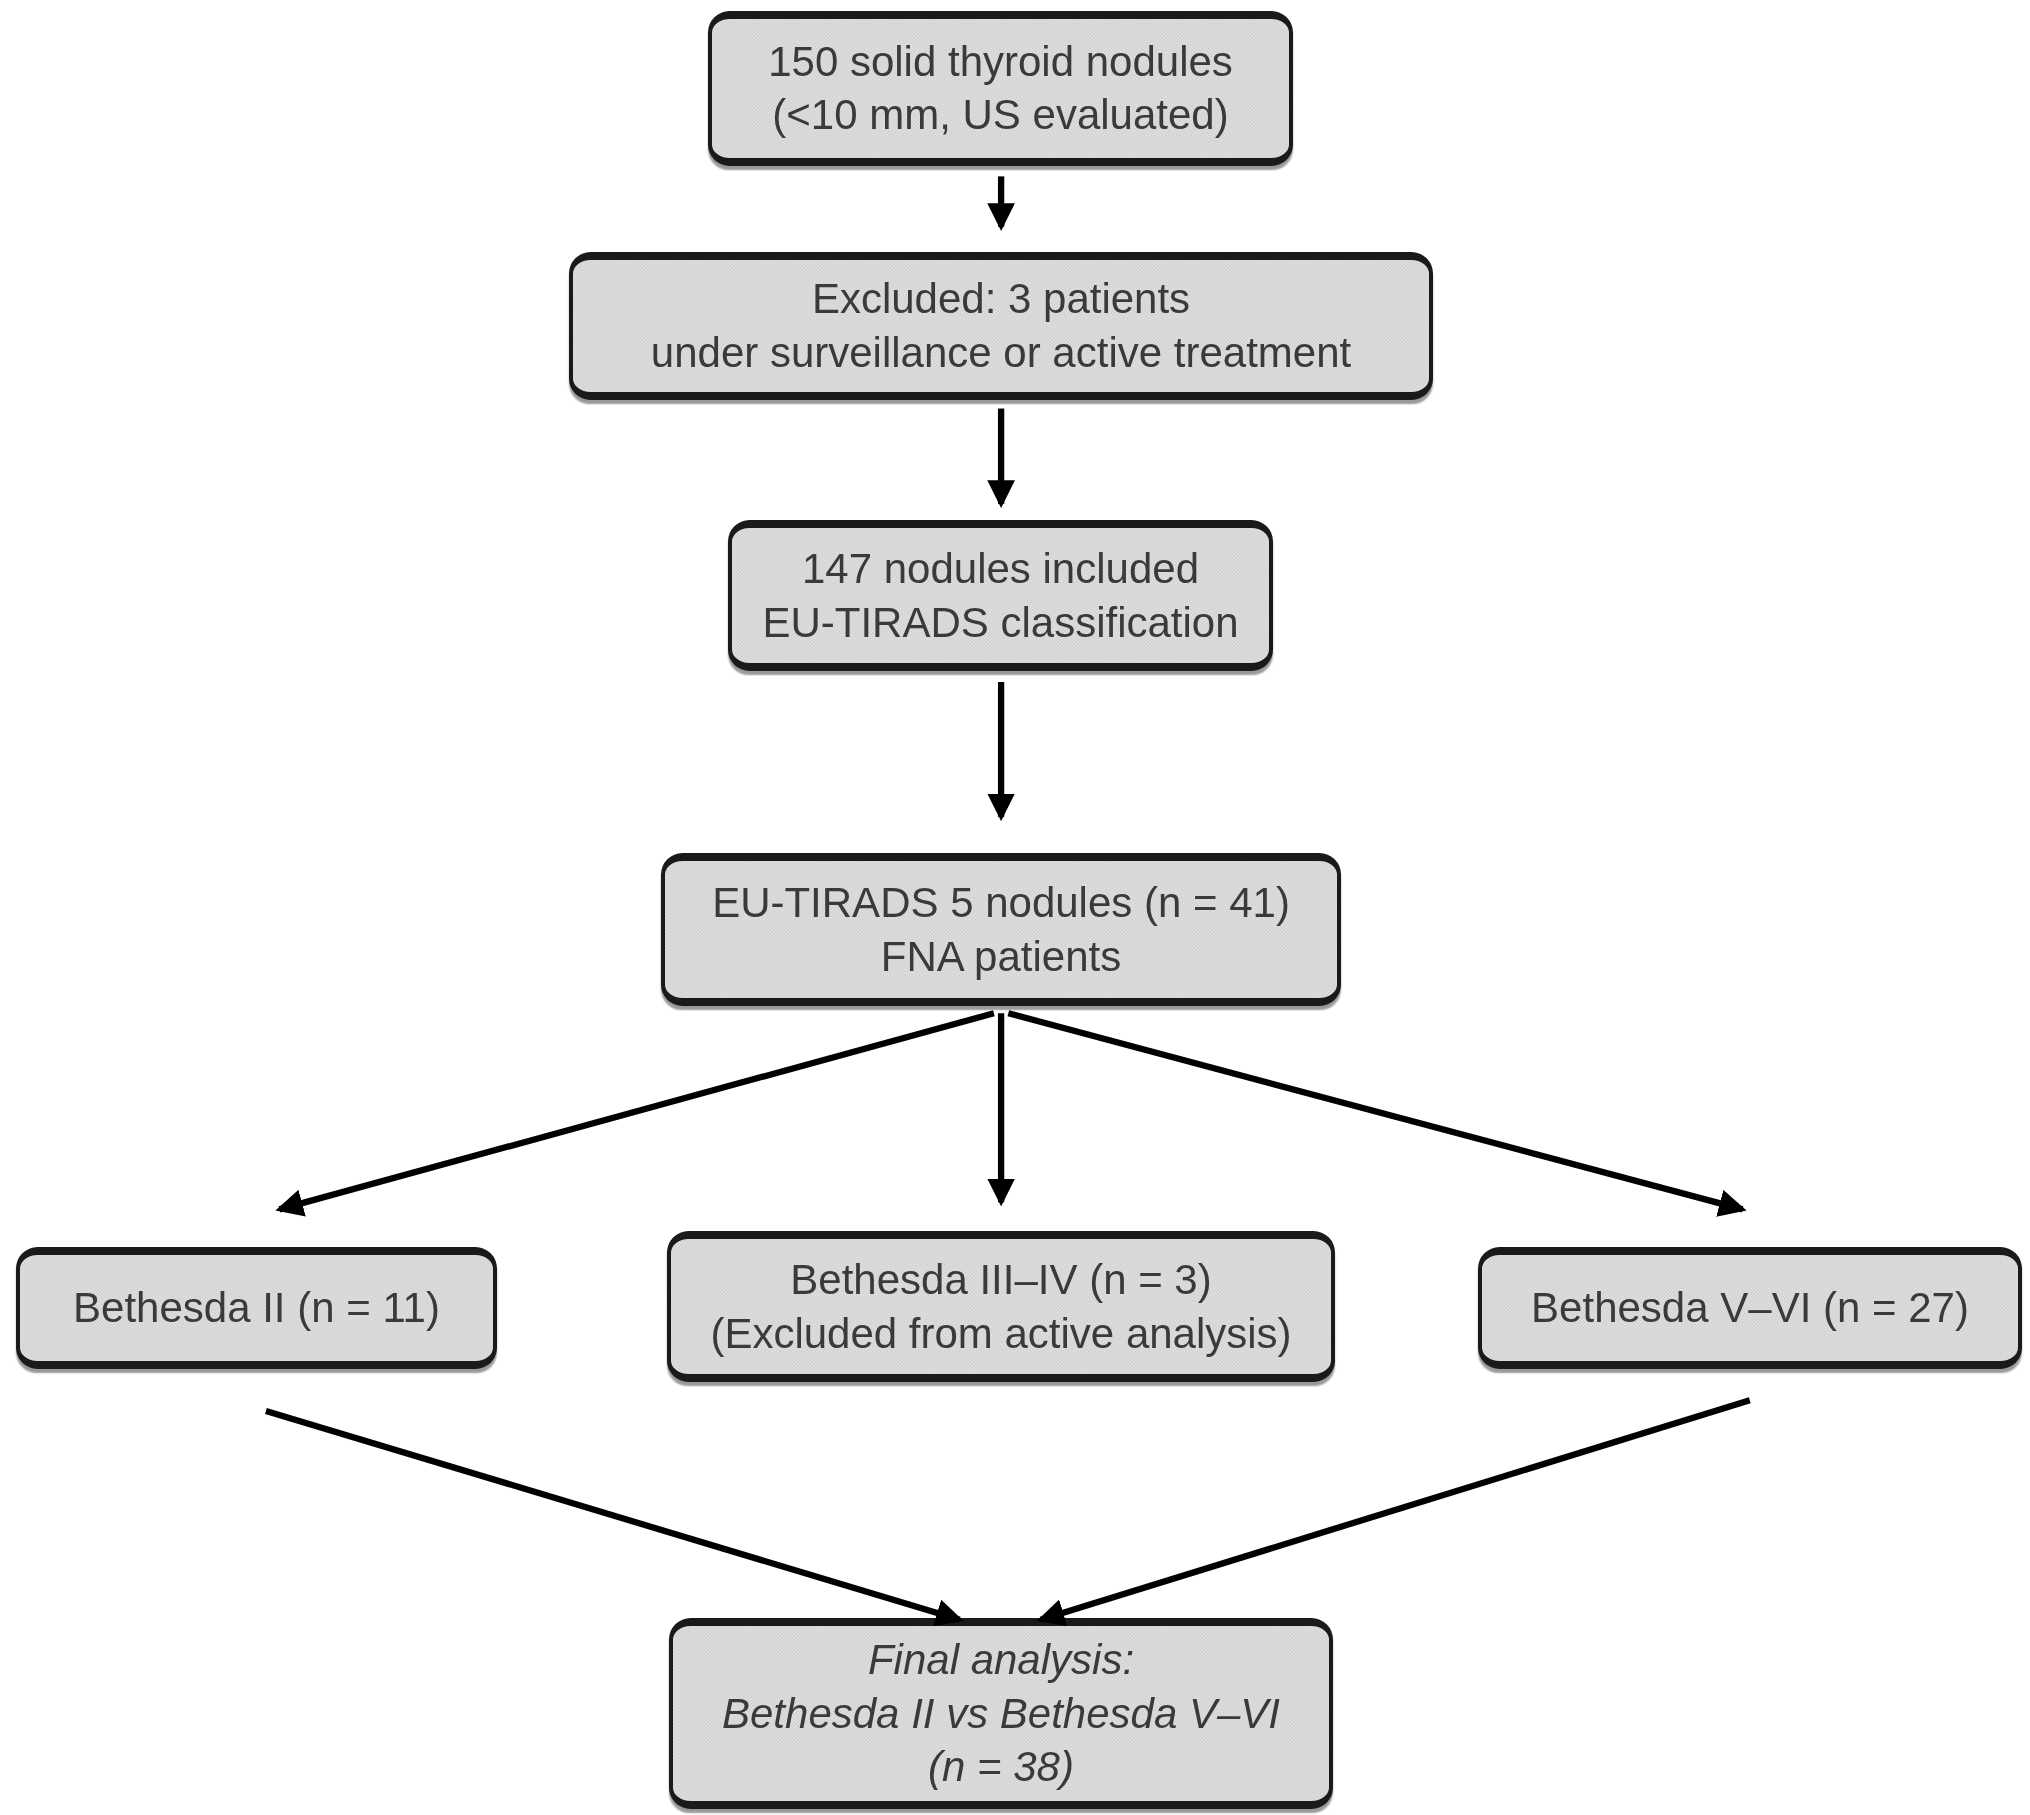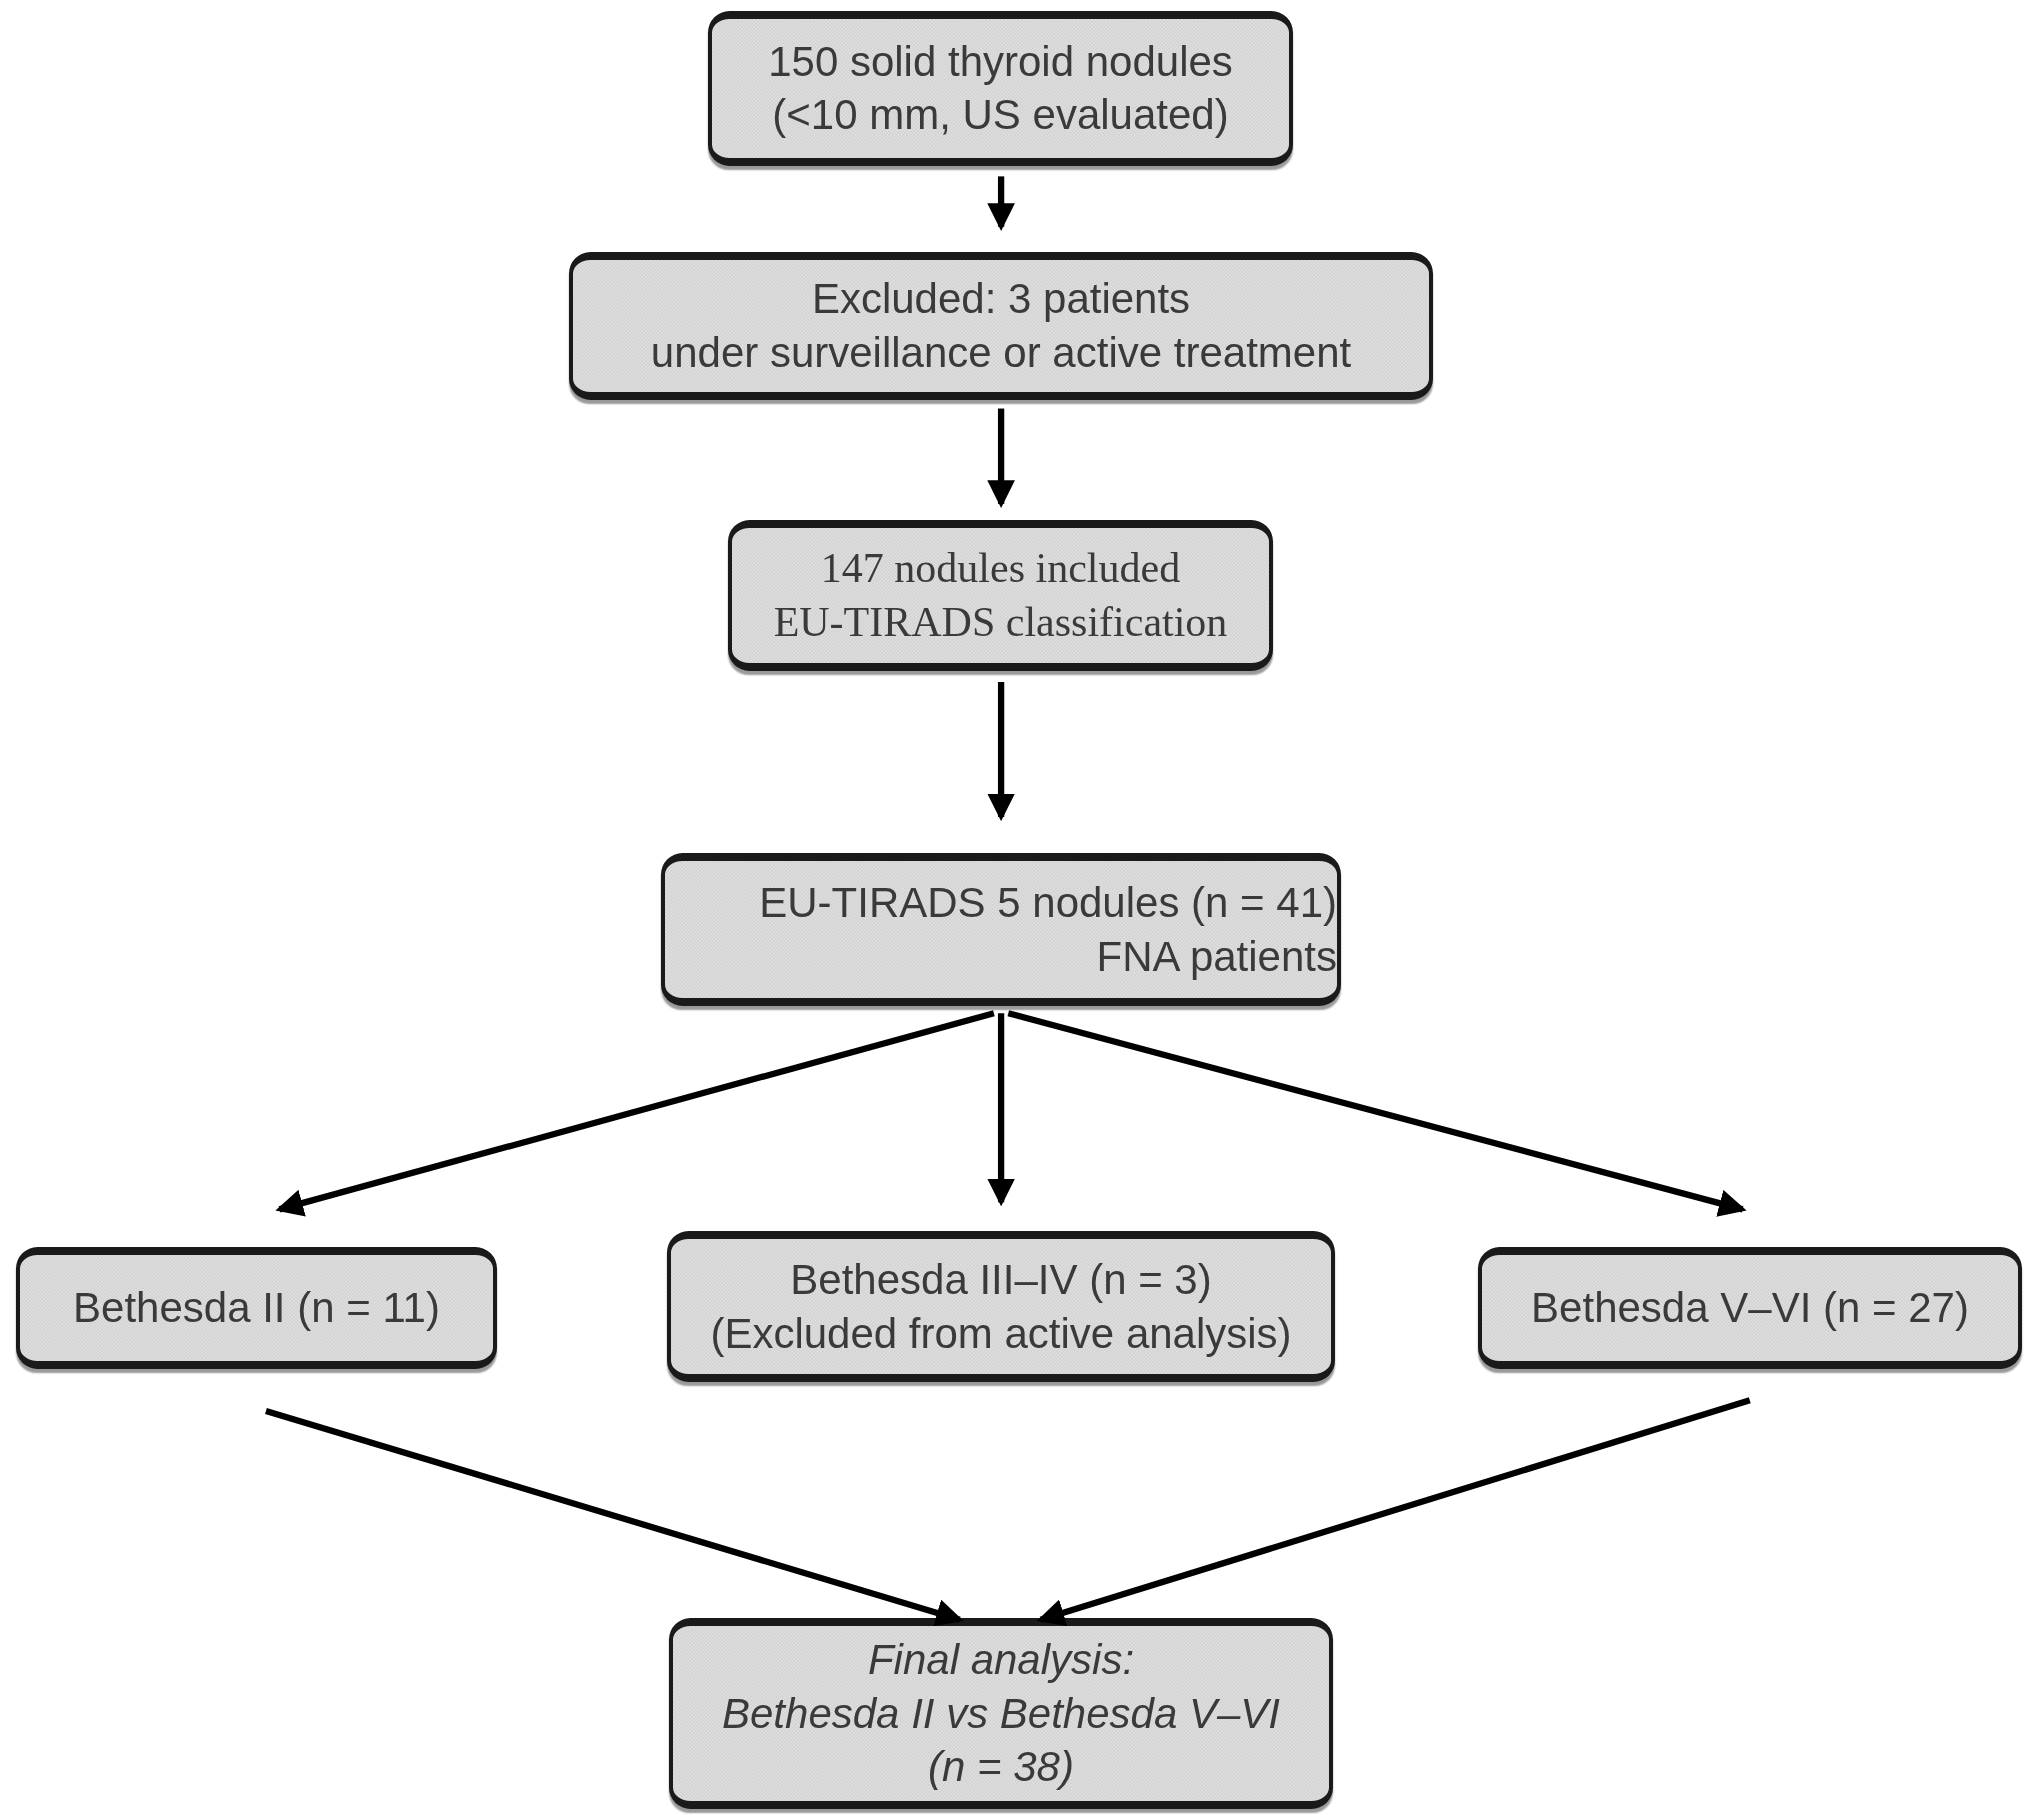--- a/index.html
+++ b/index.html
@@ -35,22 +35,22 @@
     text-align: center;
     color: #3a3a3a;
     font-size: 42px;
     line-height: 1.28;
     z-index: 1;
   }
   .node .line { white-space: nowrap; }
 
   #n-total    { left: 708px;  top: 10.8px;   width: 585px; height: 155px; }
   #n-excluded { left: 569px;  top: 252px;  width: 864px; height: 148px; }
-  #n-included { left: 728px;  top: 520px;  width: 545px; height: 151px; font-family: Liberation Serif, serif; }
-  #n-fna      { left: 661px;  top: 853px;  width: 680px; height: 153px; align-items: flex-end; }
+  #n-included { left: 728px;  top: 520px;  width: 545px; height: 151px; }
+  #n-fna      { left: 661px;  top: 853px;  width: 680px; height: 153px; }
   #n-b2       { left: 16px;   top: 1247px; width: 481px; height: 122px; }
   #n-b34      { left: 667px;  top: 1231px; width: 668px; height: 151px; }
   #n-b56      { left: 1478px; top: 1247px; width: 544px; height: 122px; }
   #n-final    { left: 669px;  top: 1618px; width: 664px; height: 191px; font-style: italic; }
 
   svg.arrows {
     position: absolute;
     left: 0; top: 0;
     width: 2031px;
     height: 1815px;

